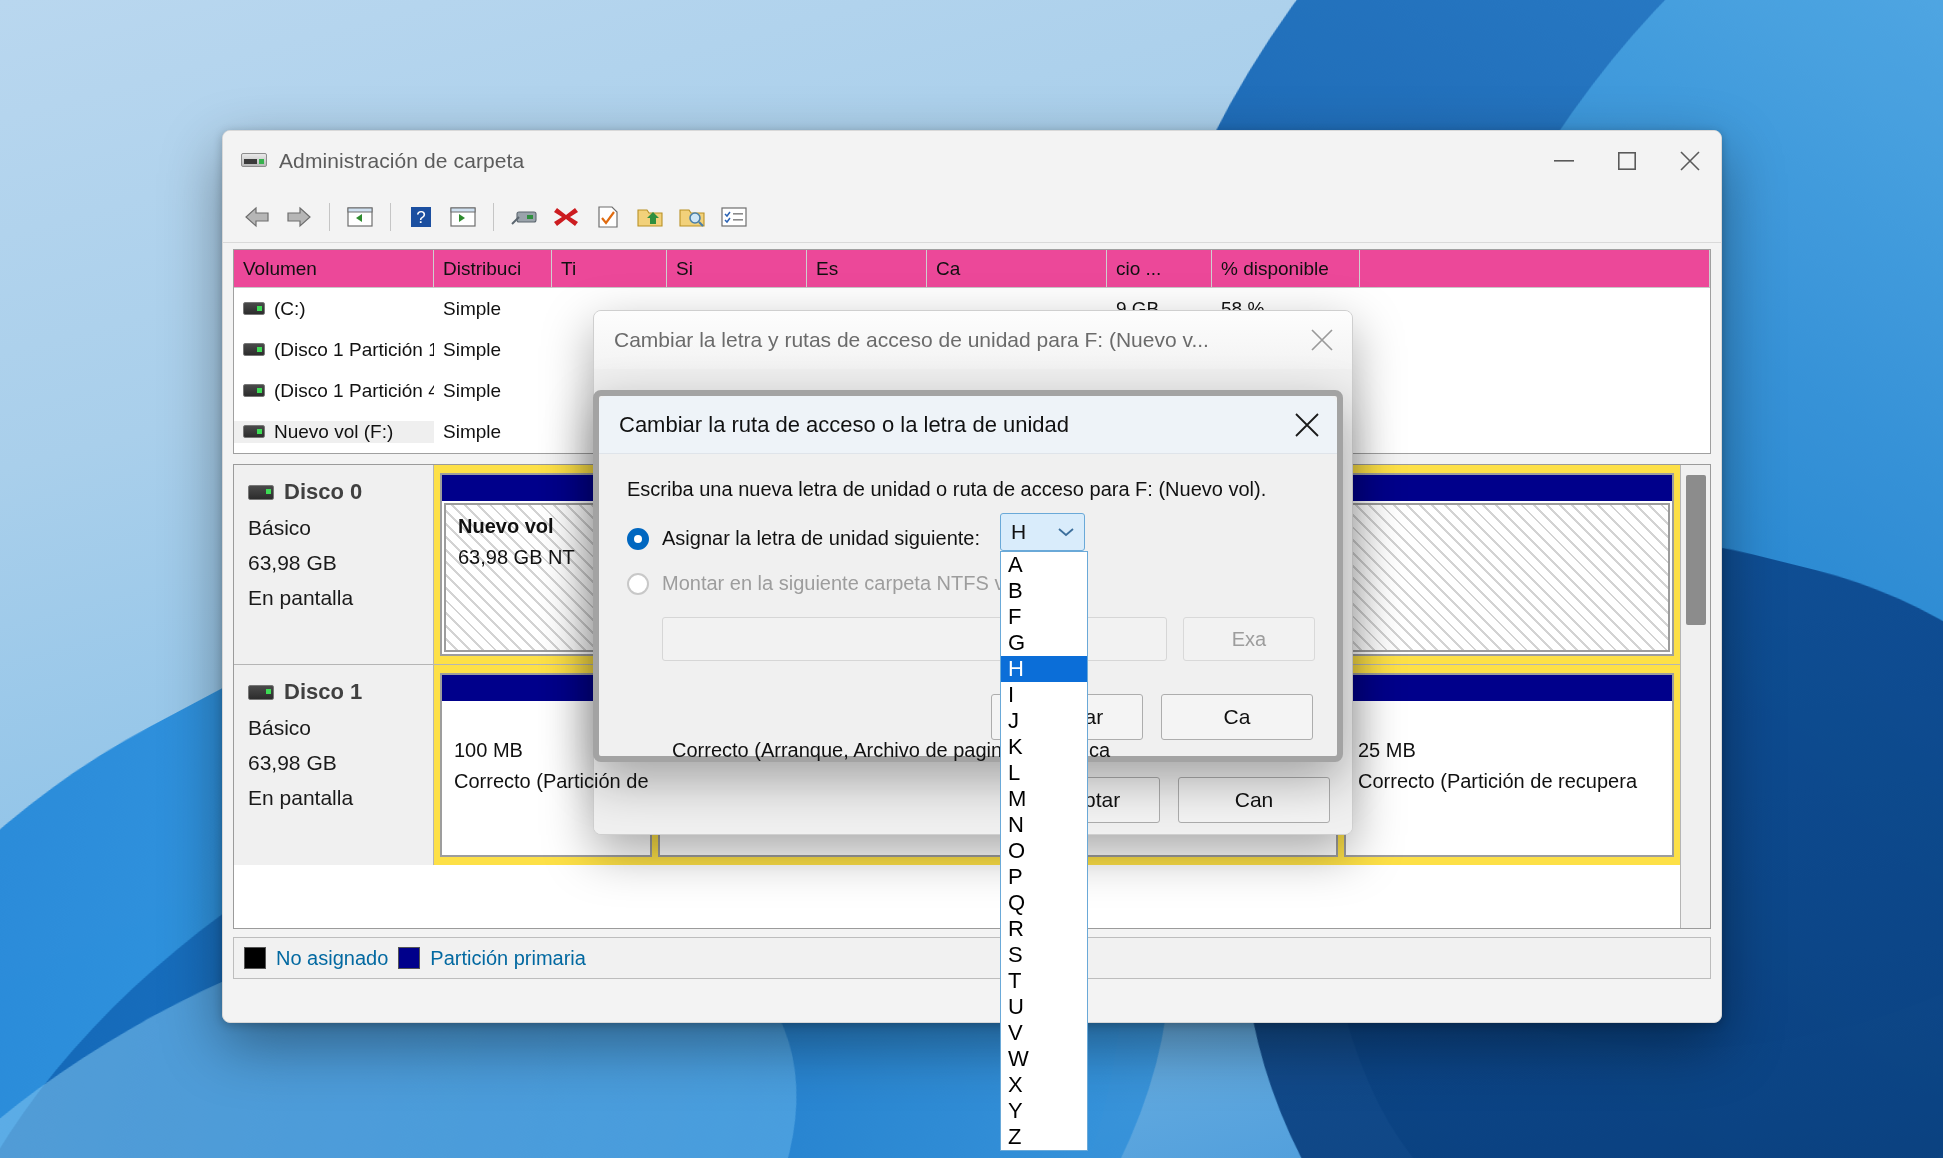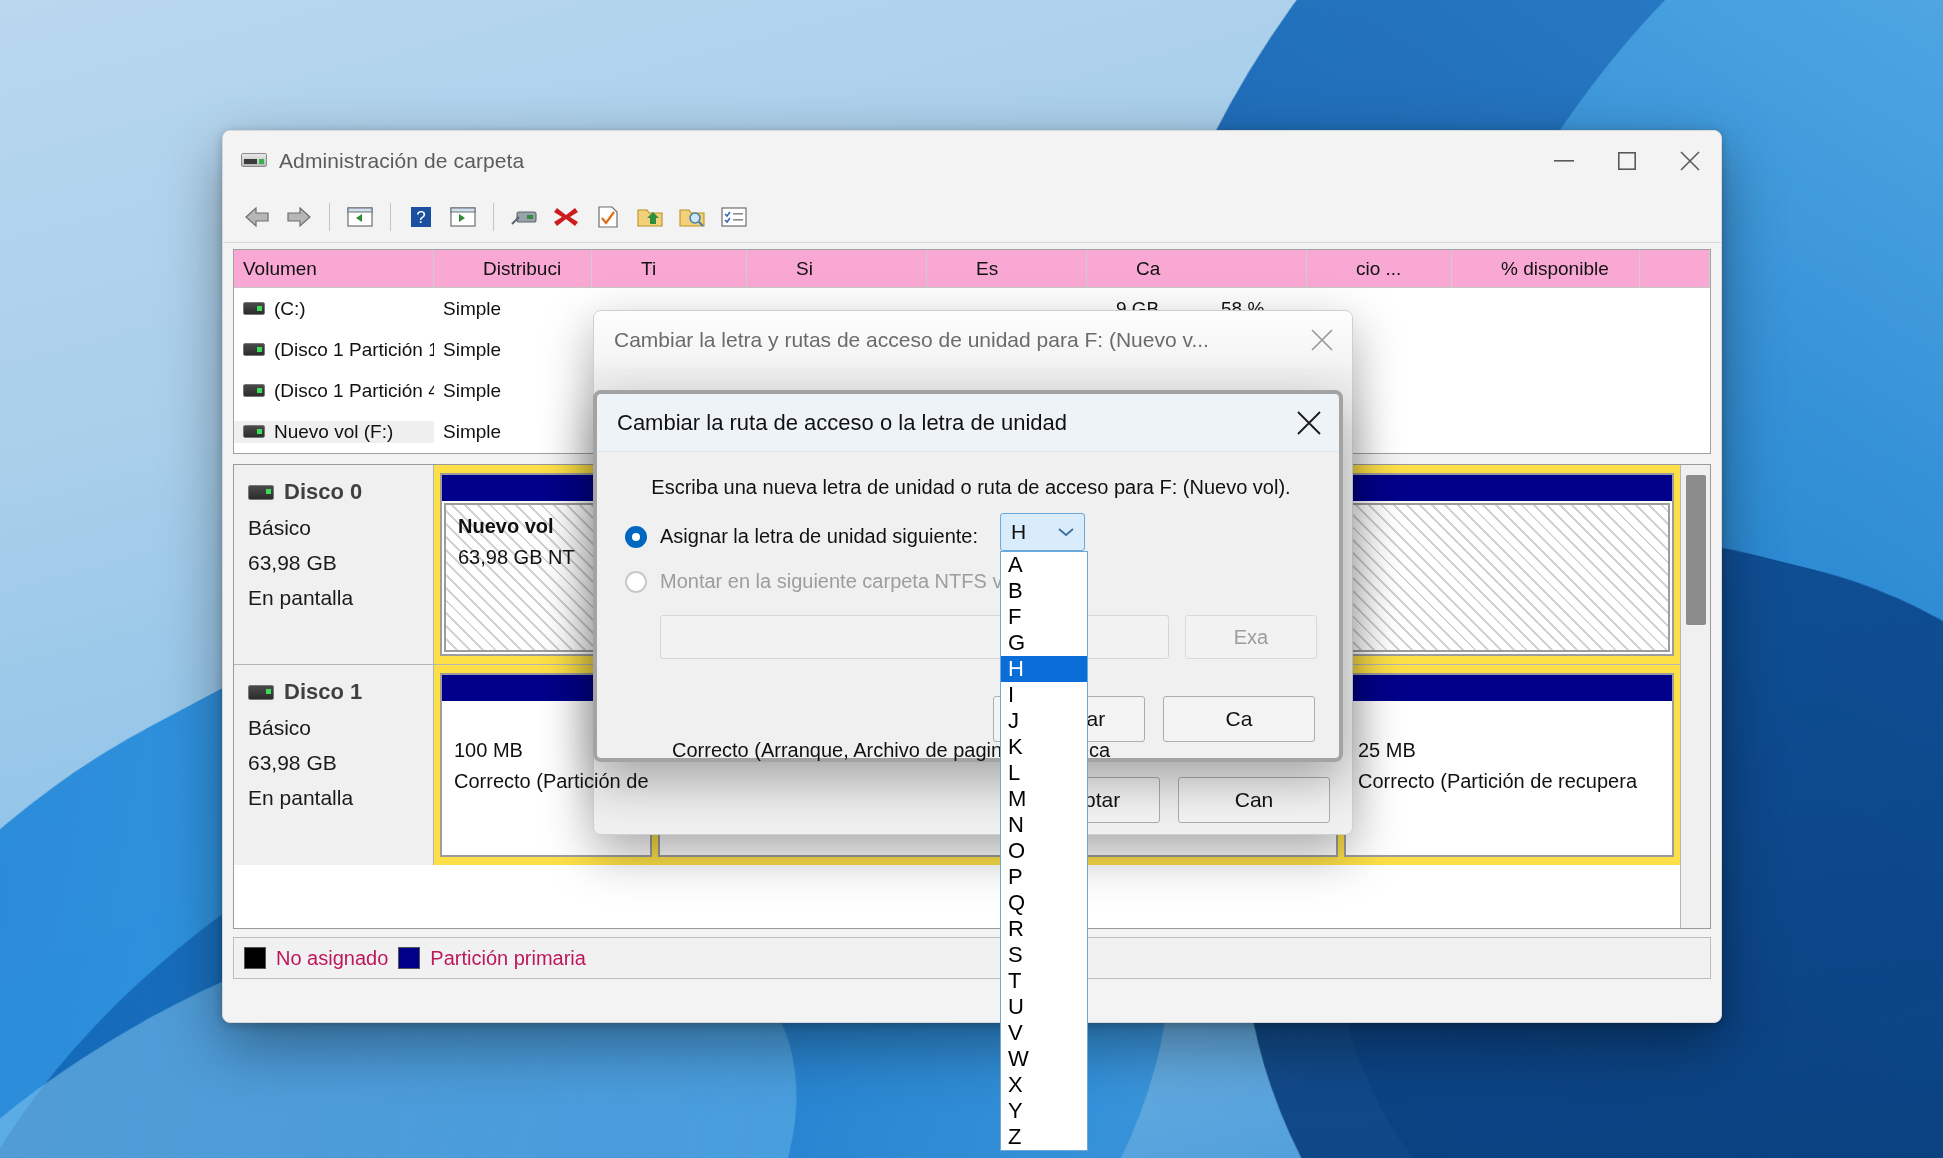--- a/index.html
+++ b/index.html
@@ -124,23 +124,22 @@
     border-radius: 3px;
   }
   .tb-sep { width: 1px; height: 28px; background: #c5c5c5; margin: 0 8px; }
 
   
   #vol-list {
     margin: 6px 10px 0 10px; background: #ffffff; border: 1px solid #a0a0a0;
     height: 205px; position: relative; overflow: hidden;
   }
   .vl-head {
-    display: flex; height: 38px; background: #f9a8d4;
+    display: flex; height: 38px; background: #ec4899;
     border-bottom: 1px solid #c8c8c8;
-    gap: 40px;
   }
   .vl-th {
     font-size: 19px; color: #111; display: flex; align-items: center;
     padding-left: 9px; border-right: 1px solid #cfcfcf;
     overflow: hidden; white-space: nowrap;
   }
   .vl-row { display: flex; height: 41px; align-items: center; }
   .vl-td {
     font-size: 19px; color: #111; display: flex; align-items: center;
     padding-left: 9px; white-space: nowrap; overflow: hidden;
@@ -193,21 +192,21 @@
   }
   #disk-thumb {
     position: absolute; left: 5px; top: 10px; width: 20px; height: 150px;
     background: #8c8c8c; border-radius: 2px;
   }
 
   #legend {
     margin: 8px 10px 0 10px; height: 42px; background: #f1f1f1;
     border: 1px solid #bdbdbd; display: flex; align-items: center; padding-left: 10px; gap: 10px;
   }
-  .lg-item { display: flex; align-items: center; font-size: 20px; color: #be185d; }
+  .lg-item { display: flex; align-items: center; font-size: 20px; color: #0369a1; }
   .lg-sw { width: 22px; height: 22px; margin-right: 10px; border: 1px solid #555; }
 
   
   #dlg-outer {
     position: absolute; left: 593px; top: 310px; width: 760px; height: 525px;
     background: #f0f0f0; border-radius: 8px;
     box-shadow: 0 18px 50px rgba(0,0,0,.34);
     overflow: hidden; border: 1px solid #cfcfcf;
   }
   #dlg-outer .dlg-title {
@@ -231,21 +230,21 @@
     min-width: 152px; height: 46px; background: #f4f4f4; border: 1px solid #adadad;
     border-radius: 3px; font-size: 21px; color: #111;
     display: flex; align-items: center; justify-content: center;
   }
 
   
   #dlg-inner {
     position: absolute; left: 593px; top: 390px; width: 750px; height: 372px;
     background: #f0f0f0; border-radius: 8px;
     box-shadow: 0 18px 50px rgba(0,0,0,.32);
-    overflow: visible; border: 4px solid #a3a3a3; text-align: center;
+    overflow: visible; border: 6px solid #a3a3a3;
   }
   #dlg-inner .dlg-title {
     height: 58px; display: flex; align-items: center;
     background: #eef3f8; padding-left: 20px; position: relative;
     border-radius: 8px 8px 0 0;
     border-bottom: 1px solid #dfe4ea;
   }
   #dlg-inner .dlg-title span.t { font-size: 22px; color: #111; }
   #dlg-inner .dlg-close { color: #1a1a1a; }
   #dlg-inner .dlg-body { padding: 24px 22px 0 28px; position: relative; height: 236px; }

